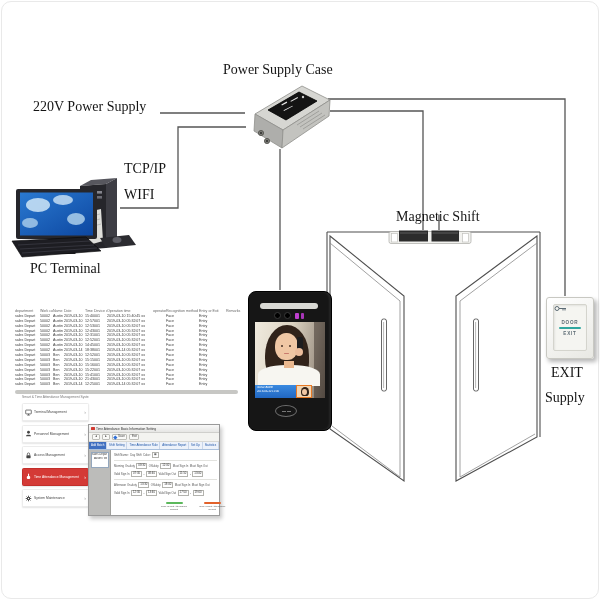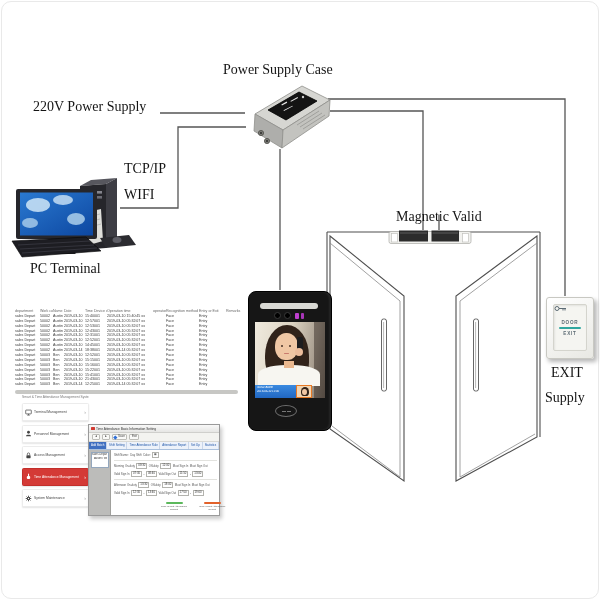--- a/index.html
+++ b/index.html
@@ -206,21 +206,21 @@
       <line x1="400" y1="233" x2="427" y2="233" stroke="#6a6a6a" stroke-width="0.8"></line>
       <line x1="432.5" y1="233" x2="458" y2="233" stroke="#6a6a6a" stroke-width="0.8"></line>
     </g>
   </svg>
 
   <div class="lbl" style="left:223px;top:62px;">Power Supply Case</div>
   <div class="lbl" style="left:33px;top:99px;">220V Power Supply</div>
   <div class="lbl" style="left:124px;top:161px;">TCP/IP</div>
   <div class="lbl" style="left:124px;top:187px;">WIFI</div>
   <div class="lbl" style="left:30px;top:261px;">PC Terminal</div>
-  <div class="lbl" style="left:396px;top:209px;">Magnetic Valid</div>
+  <div class="lbl" style="left:396px;top:209px;">Magnetic Shift</div>
   <div class="lbl" style="left:551px;top:365px;">EXIT</div>
   <div class="lbl" style="left:545px;top:390px;">Supply</div>
 
   <div class="att-table" id="att-table">
       <div class="att-row hdr">
         <div class="att-cell" style="width: 25px;">department</div>
         <div class="att-cell" style="width: 13px;">Work code</div>
         <div class="att-cell" style="width: 11px;">Name</div>
         <div class="att-cell" style="width: 21px;">Date</div>
         <div class="att-cell" style="width: 9px;">Time</div>

